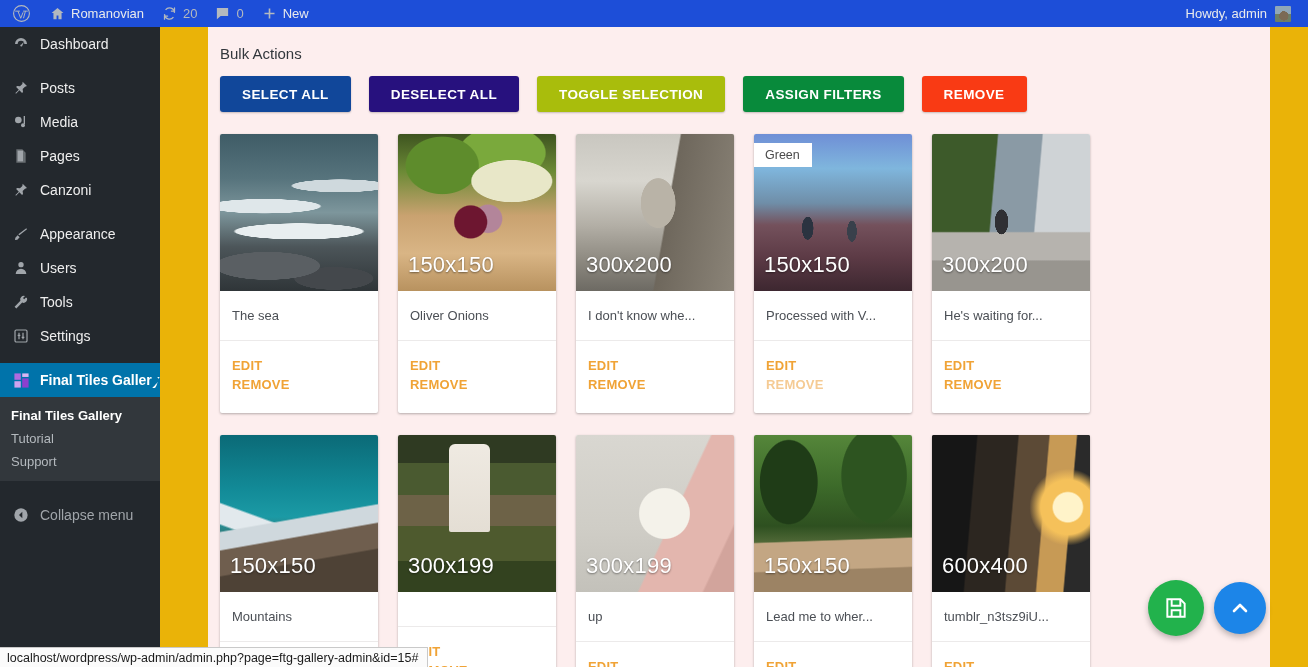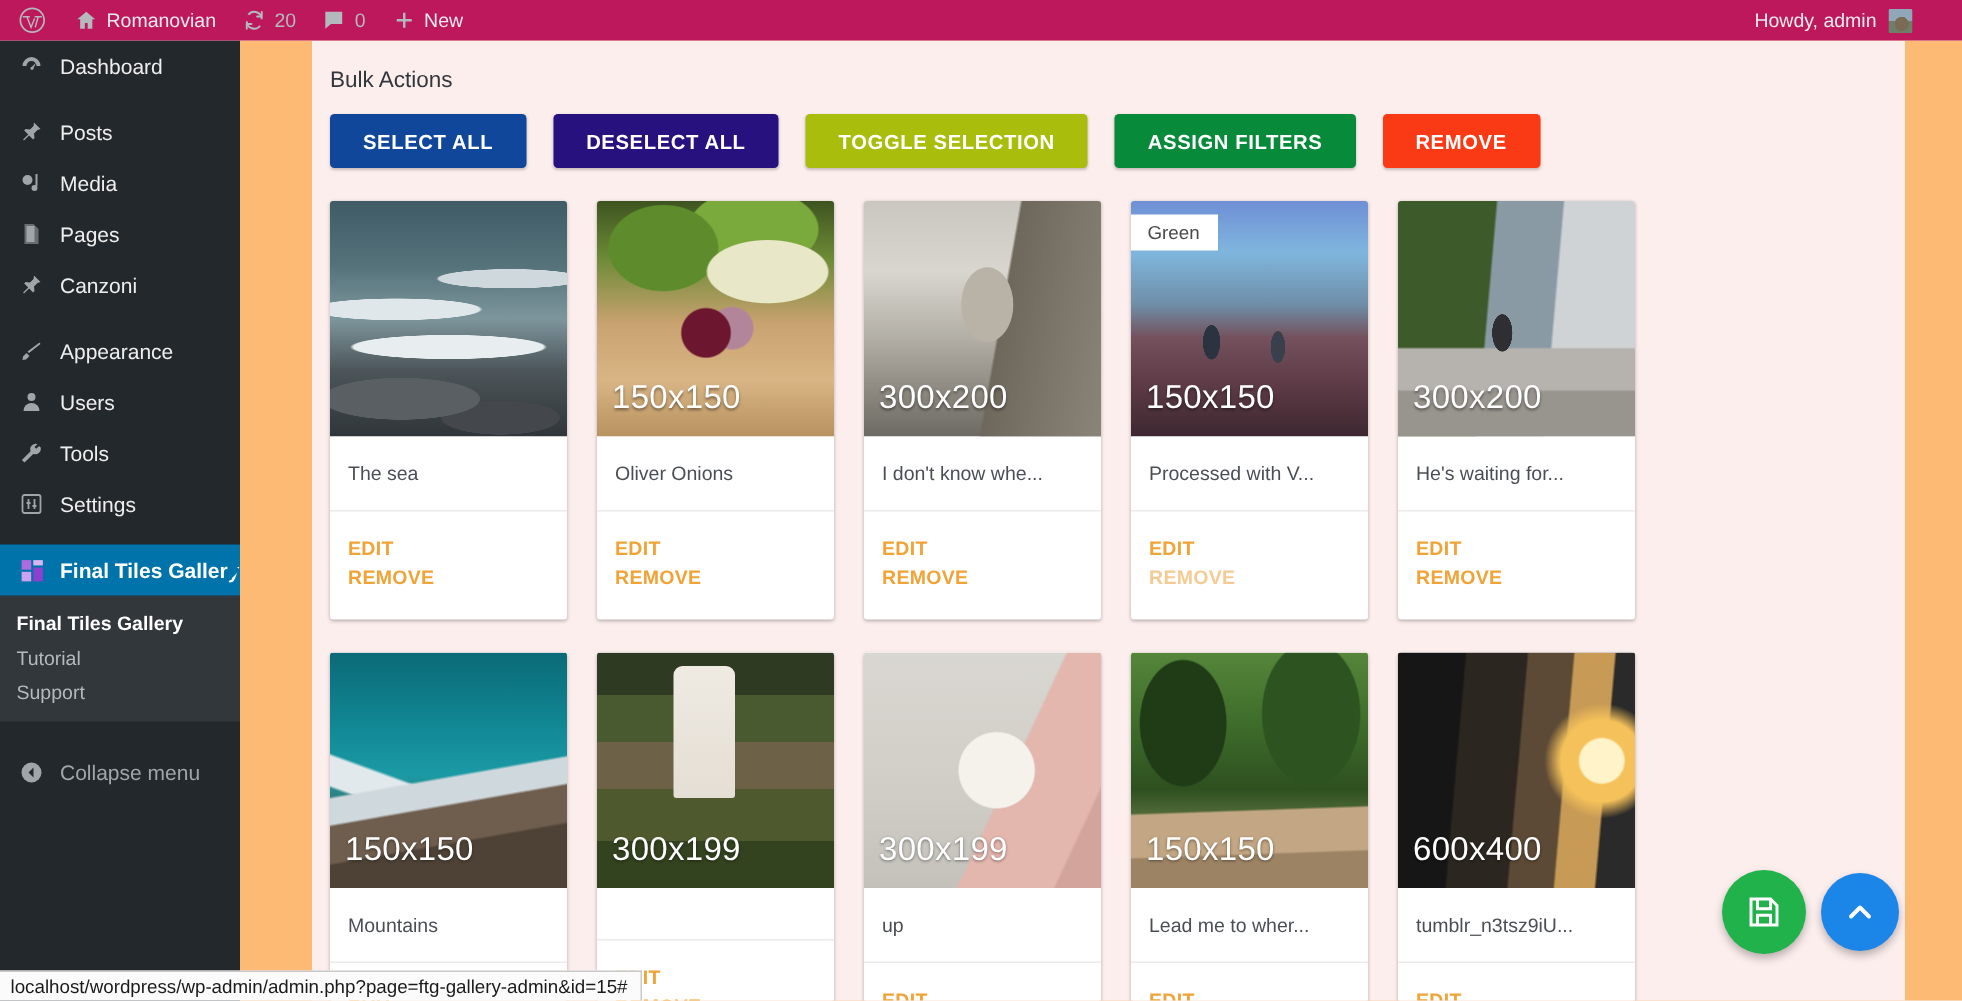--- a/index.html
+++ b/index.html
@@ -8,34 +8,34 @@
     overflow: hidden;
     background: #f1f1f1;
     font-family: "Liberation Sans", sans-serif;
     -webkit-font-smoothing: antialiased;
   }
 
   
   #adminbar {
     position: absolute; top: 0; left: 0;
     width: 1308px; height: 27px;
-    background: #be185d;
+    background: #1d4ed8;
     display: flex; align-items: center;
     color: #b4b9be; font-size: 13px;
     z-index: 60;
   }
   .ab-item {
     display: flex; align-items: center; gap: 6px;
     height: 27px; padding: 0 9px;
     color: #b4b9be; white-space: nowrap;
   }
   .ab-item.wplogo { padding: 0 10px 0 12px; }
   .ab-label { font-size: 13px; color: #e8eaec; }
   .ab-count { font-size: 13px; color: #b4b9be; }
-  #ab-right { margin-left: auto; display: flex; align-items: center; padding-right: 24px; justify-content: center; }
+  #ab-right { margin-left: auto; display: flex; align-items: center; padding-right: 8px; justify-content: center; }
   #ab-right .ab-item { gap: 8px; }
   .avatar {
     width: 16px; height: 16px; border-radius: 1px;
     background:
       radial-gradient(circle at 55% 62%, #7b6a55 0 35%, transparent 36%),
       linear-gradient(#8fa7b8 0 48%, #6d7f66 48% 100%);
   }
   .ico { display: inline-block; line-height: 0; }
   .ico svg { display: block; }
 
@@ -79,21 +79,21 @@
   #collapse {
     display: flex; align-items: flex-end; gap: 9px;
     height: 34px; padding-left: 11px; margin-top: 8px;
     color: #a0a5aa; font-size: 14px;
   }
 
   
   #content {
     position: absolute; top: 27px; left: 160px;
     width: 1148px; height: 640px;
-    background: #fdba74;
+    background: #eab308;
     overflow: hidden;
   }
   #ftg-wrap {
     position: absolute; top: 0; left: 48px;
     width: 1062px; min-height: 700px;
     background: #fdeeee;
   }
   #bulk-panel { padding: 18px 12px 22px 12px; }
   #bulk-title {
     font-size: 15px; color: #32373c;

